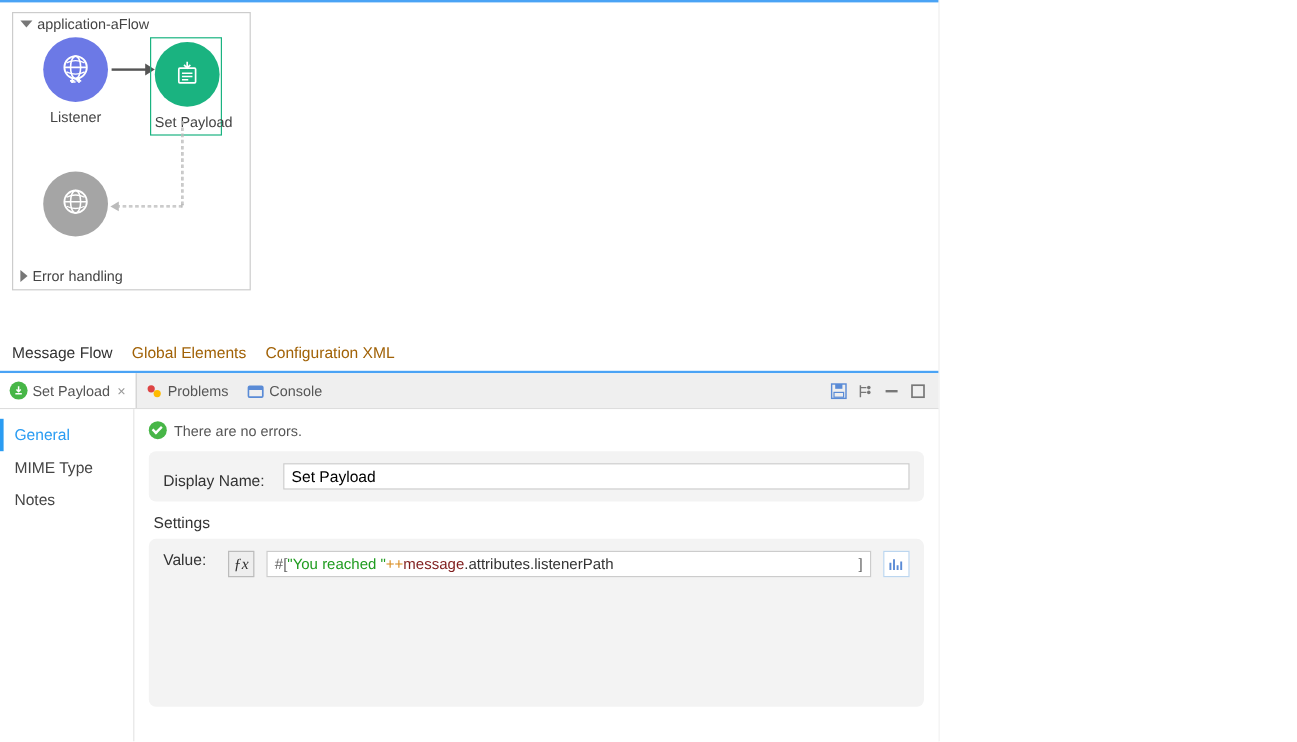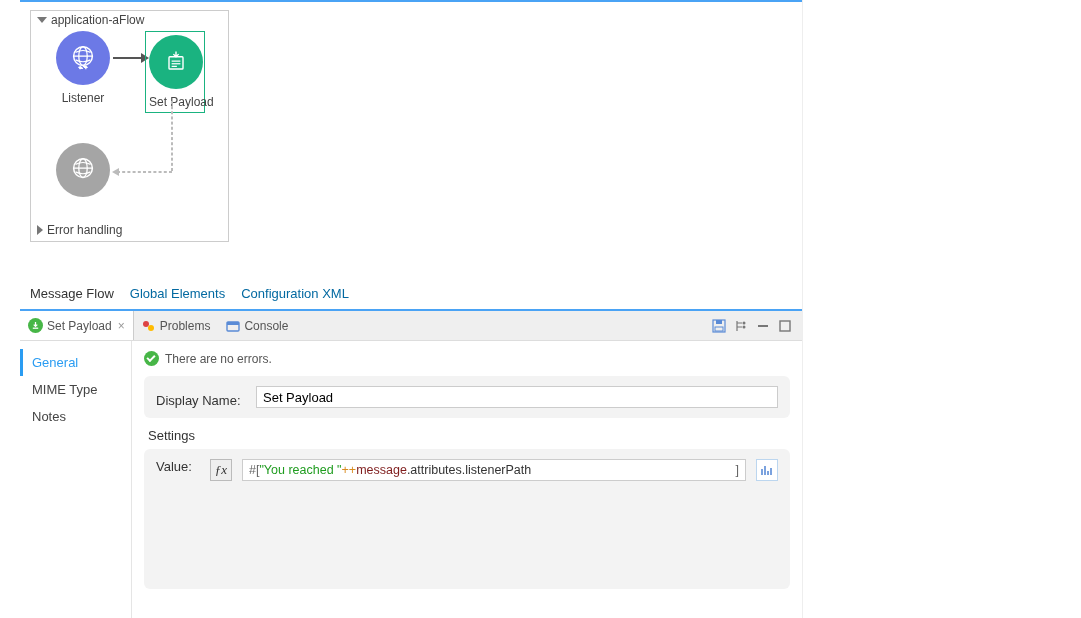--- a/index.html
+++ b/index.html
@@ -1,17 +1,17 @@
 <!DOCTYPE html>
 <html><head>
 <meta charset="utf-8">
 <style>
   * { box-sizing: border-box; margin: 0; padding: 0; font-family: -apple-system, BlinkMacSystemFont, "Segoe UI", Helvetica, Arial, sans-serif; }
   body { background: #fff; font-size: 13px; color: #333; }
-  .app { width: 783px; height: 618px; background: #fff; display: flex; flex-direction: column; border-right: 1px solid #eee; position: relative; margin-left: 20px; }
+  .app { width: 783px; height: 618px; background: #fff; display: flex; flex-direction: column; border-right: 1px solid #eee; position: relative; }
 
   
   .canvas-area { border-top: 2px solid #4aa3f5; padding: 8px 10px 10px 10px; height: 284px; }
   .flow-box { border: 1px solid #ccc; width: 199px; background: #fff; }
   .flow-header { display: flex; align-items: center; padding: 2px 6px; font-size: 12px; color: #444; }
   .tri { display: inline-block; width: 0; height: 0; margin-right: 4px; }
   .tri-down { border-left: 5px solid transparent; border-right: 5px solid transparent; border-top: 6px solid #777; }
   .tri-right { border-top: 5px solid transparent; border-bottom: 5px solid transparent; border-left: 6px solid #777; }
   .flow-body { padding: 10px 12px 12px 18px; position: relative; height: 190px; }
   .node { position: absolute; width: 60px; text-align: center; }
@@ -29,21 +29,21 @@
   .dashpath { position: absolute; border: 1px dashed #bbb; }
   .dash1 { left: 140px; top: 72px; width: 0; height: 70px; }
   .dash2 { left: 86px; top: 142px; width: 55px; height: 0; }
   .dash2::before { content: ""; position: absolute; left: -6px; top: -4px; border-right: 7px solid #bbb; border-top: 4px solid transparent; border-bottom: 4px solid transparent; }
   .flow-footer { display: flex; align-items: center; padding: 4px 6px; font-size: 12px; color: #444; border-top: 0; }
   .globe-svg { width: 30px; height: 30px; }
   .doc-svg { width: 28px; height: 28px; }
 
   
   .editor-tabs { display: flex; gap: 16px; padding: 2px 10px 8px 10px; font-size: 13px; }
-  .editor-tabs .tab { color: #0369a1; cursor: pointer; }
+  .editor-tabs .tab { color: #a16207; cursor: pointer; }
   .editor-tabs .tab.active { color: #333; }
 
   
   .panel-wrap { flex: 1; border-top: 2px solid #4aa3f5; display: flex; flex-direction: column; }
   .panel-tabs-row { display: flex; align-items: center; background: #efefef; height: 30px; border-bottom: 1px solid #ddd; }
   .panel-tab { display: flex; align-items: center; height: 100%; padding: 0 8px; font-size: 12px; color: #555; cursor: pointer; gap: 4px; }
   .panel-tab.active { background: #fff; border-right: 1px solid #ccc; }
   .close-x { color: #999; font-size: 12px; margin-left: 2px; }
   .toolbar-right { margin-left: auto; display: flex; gap: 8px; padding-right: 10px; }
   .tool-icn { width: 14px; height: 14px; display: inline-block; }

